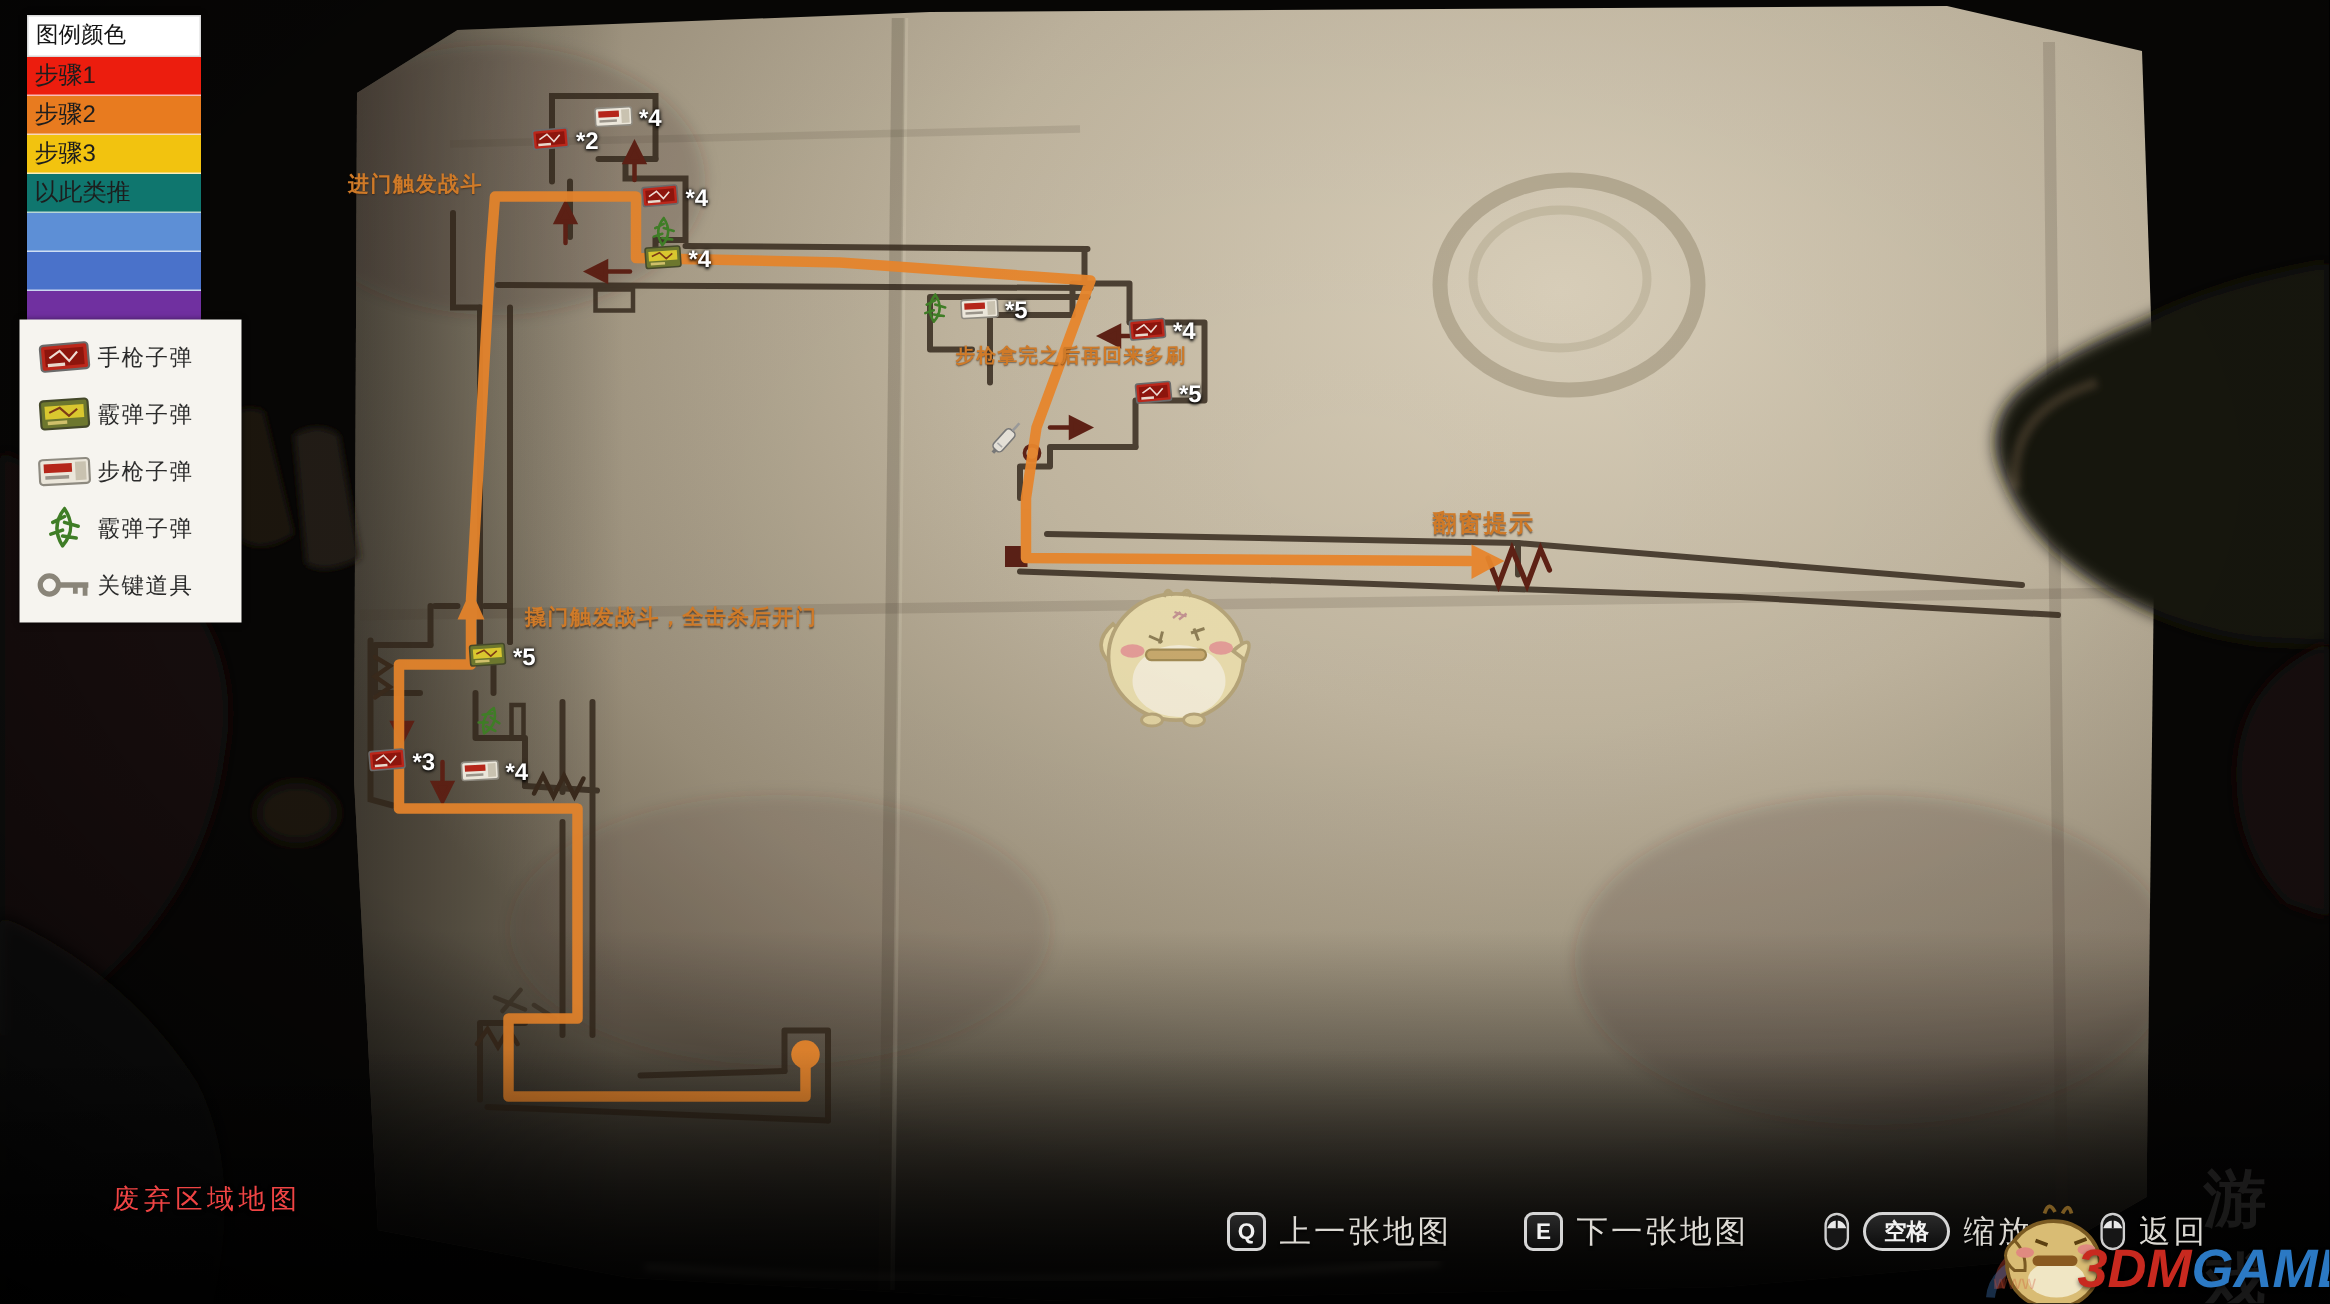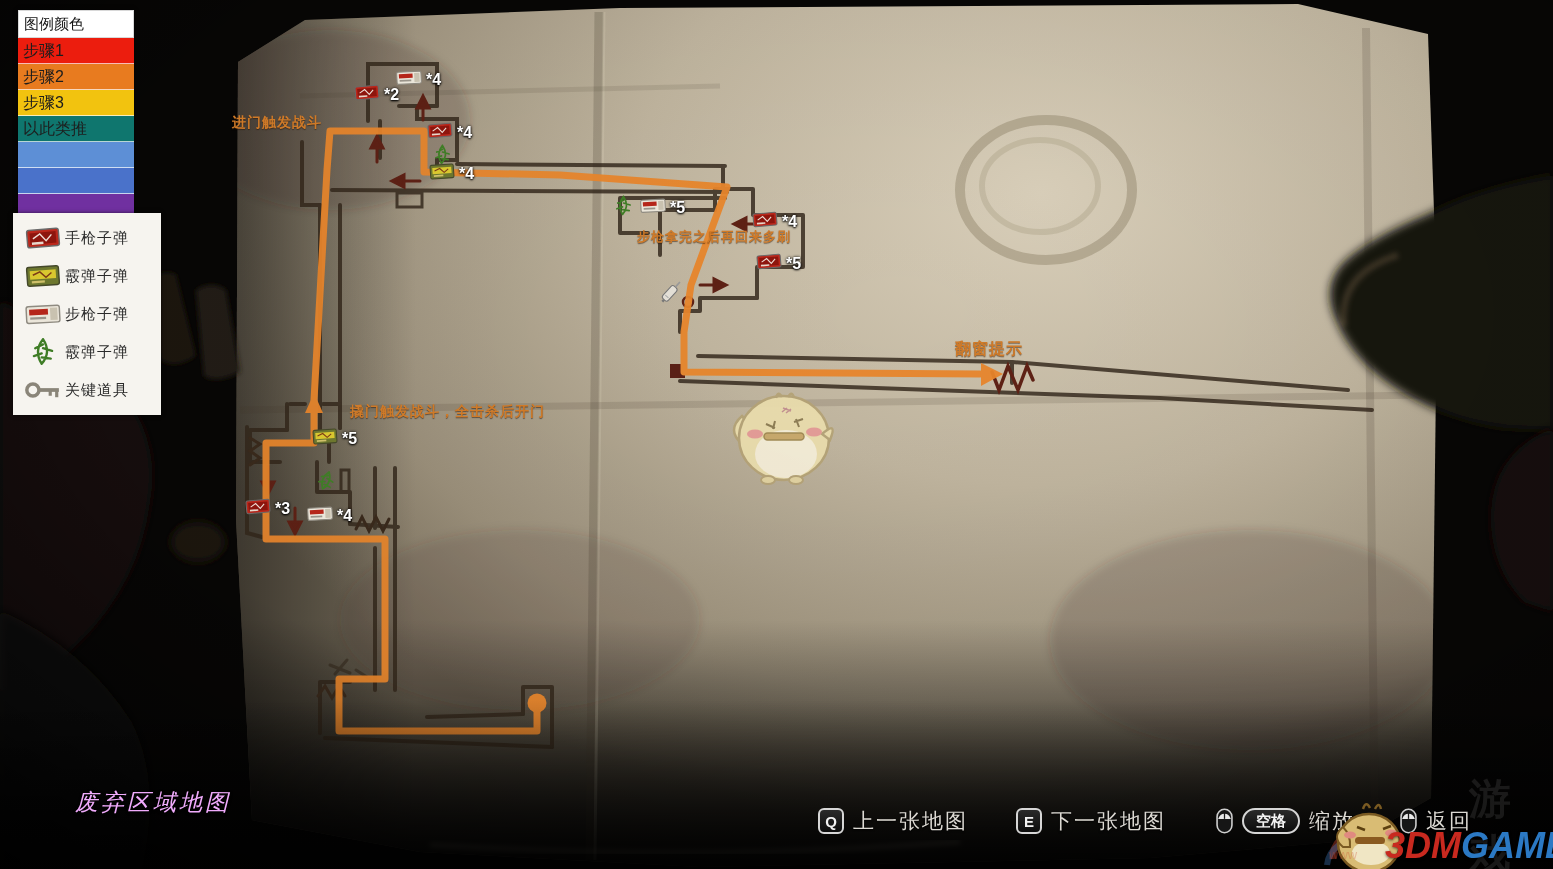--- a/index.html
+++ b/index.html
@@ -17,22 +17,22 @@
   .item-row{display:flex;align-items:center;height:38px;padding-left:8px;}
   .item-row .ic{width:44px;display:flex;justify-content:center;}
   .item-row .lb{font-size:15px;color:#2b2b2b;letter-spacing:1px;}
   
   .marker{position:absolute;display:flex;align-items:center;gap:3px;pointer-events:none;}
   .marker .cnt{color:#fff;font-size:16px;font-weight:bold;
       text-shadow:0 1px 2px #000,0 0 3px #000;}
   .annotation{position:absolute;color:#cf7a28;font-weight:bold;white-space:nowrap;
       text-shadow:0 1px 1px rgba(40,20,5,.55);letter-spacing:1px;}
   
-  #map-title{position:absolute;left:75px;top:787px;color:#f0abfc;font-size:23px;
-      letter-spacing:3px;text-shadow:0 1px 3px #000;font-style:italic;}
+  #map-title{position:absolute;left:75px;top:787px;color:#ef4444;font-size:18px;
+      letter-spacing:3px;text-shadow:0 1px 3px #000;}
   .hint{position:absolute;top:806px;display:flex;align-items:center;gap:9px;height:30px;}
   .keycap{min-width:26px;height:26px;box-sizing:border-box;border:2px solid #d6d6d6;border-radius:6px;
       background:linear-gradient(#2a2a2a,#0c0c0c);color:#f2f2f2;font-size:15px;font-weight:bold;
       display:flex;align-items:center;justify-content:center;padding:0 4px;}
   .keycap.pill{border-radius:14px;padding:0 12px;}
   .hint .lab{color:#dcd9d3;font-size:21px;letter-spacing:2px;text-shadow:0 1px 2px #000;}
   
   #wm{position:absolute;right:4px;bottom:0;width:230px;height:84px;pointer-events:none;}
   #wm .brand{position:absolute;left:66px;top:40px;font-size:36px;font-weight:bold;
       font-style:italic;letter-spacing:0;text-shadow:0 1px 3px rgba(0,0,0,.6);}

